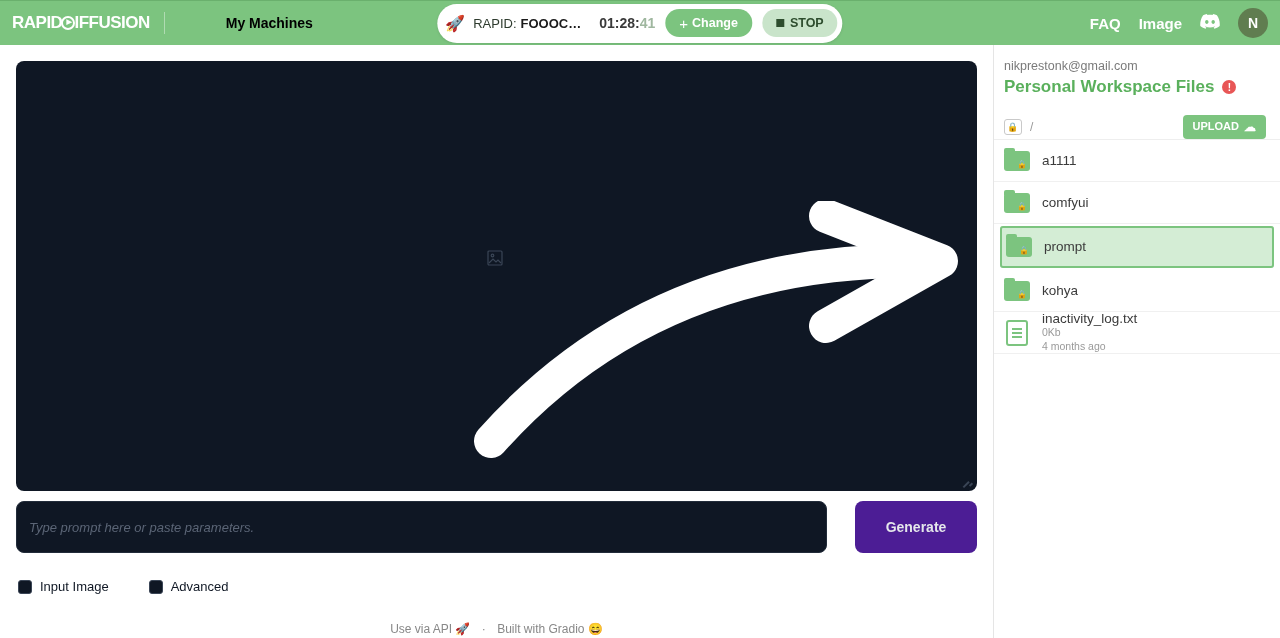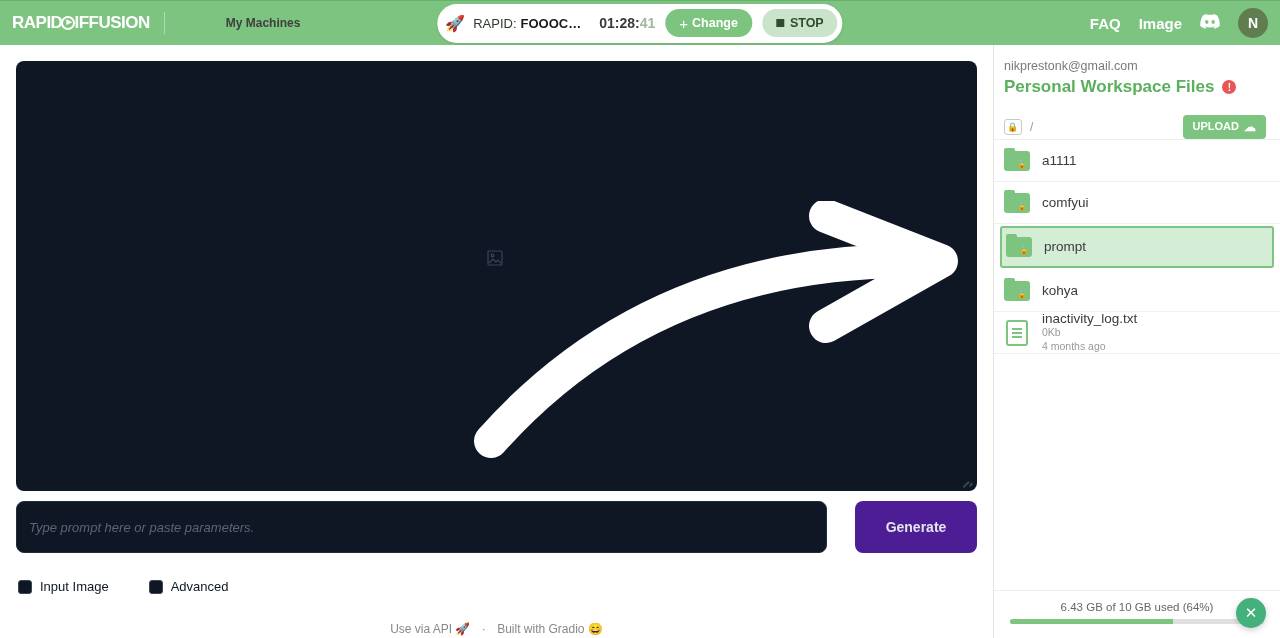--- a/index.html
+++ b/index.html
@@ -6,21 +6,21 @@
 html, body { width: 1280px; height: 638px; overflow: hidden; background: #fff; }
 body { display: flex; flex-direction: column; }
 
 
 .header { height: 45px; background: #7cc47f; border-top: 1px solid #6ab06d; display: flex; align-items: center; padding: 0 12px; position: relative; }
 .logo { color: #fff; font-weight: 700; font-size: 17px; letter-spacing: -0.5px; display: flex; align-items: center; }
 .logo-bold{font-weight:800;}
 .logo-disc { display:inline-block; width:14px; height:14px; border:2px solid #fff; border-radius:50%; margin:0 -1px; vertical-align:-2px; position:relative;}
 .logo-disc::after{content:"▶"; font-size:7px; color:#fff; position:absolute; left:3px; top:0px;}
 .vdiv { width:1px; height:22px; background:rgba(255,255,255,.4); margin:0 14px;}
-.mylink { color:#404040; font-size:12px; font-weight:600;padding-left:47px;}
+.mylink { color:#000000; font-size:14px; font-weight:600;padding-left:47px;}
 
 .pill { position:absolute; left:50%; transform:translateX(-50%); background:#fff; height:39px; border-radius:20px; display:flex; align-items:center; padding:0 5px 0 8px; box-shadow:0 1px 3px rgba(0,0,0,.1);}
 .rocket{ color:#2e7d32; font-size:16px; margin-right:8px;}
 .pill-label{font-size:13px; color:#2e3b2e; font-weight:500;}
 .pill-app{font-size:13px; font-weight:700; color:#1a1a1a; margin-left:4px;}
 .timer{ font-size:14px; font-weight:700; color:#3a3a3a; margin-left:18px; font-variant-numeric:tabular-nums;}
 .timer .faded{ color:#9fb79f;}
 .btn{ height:28px; border-radius:14px; display:flex; align-items:center; padding:0 14px; font-size:12.5px; font-weight:700; margin-left:10px; cursor:pointer;}
 .btn-change{ background:#7cc47f; color:#fff;}
 .btn-change .plus{font-size:15px; margin-right:4px; font-weight:400;}
@@ -215,21 +215,14 @@
       <div class="frow">
         <div class="file-ic"></div>
         <div class="file-meta">
           <span class="fname">inactivity_log.txt</span>
           <span class="fmeta">0Kb</span>
           <span class="fmeta">4 months ago</span>
         </div>
       </div>
     </div>
 
-    <div class="storage">
-      <div class="stor-text">6.43 GB of 10 GB used (64%)</div>
-      <div class="stor-bar">
-          <div class="stor-fill"></div>
-        </div>
-      <div class="fab">✕</div>
-    </div>
   </div>
 </div>
 
 </body></html>

